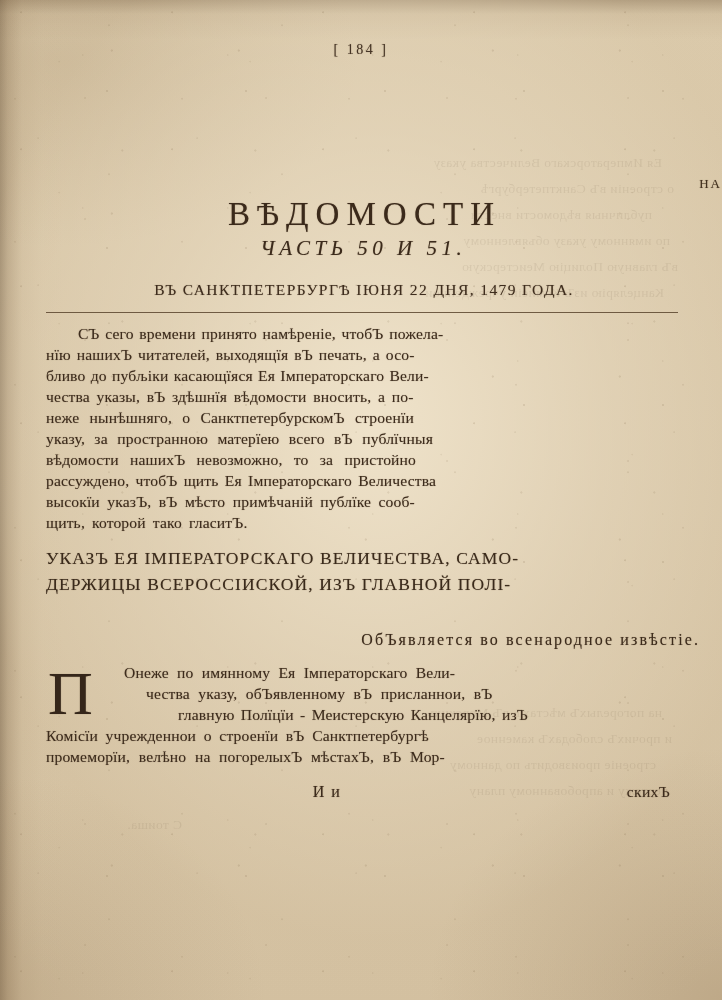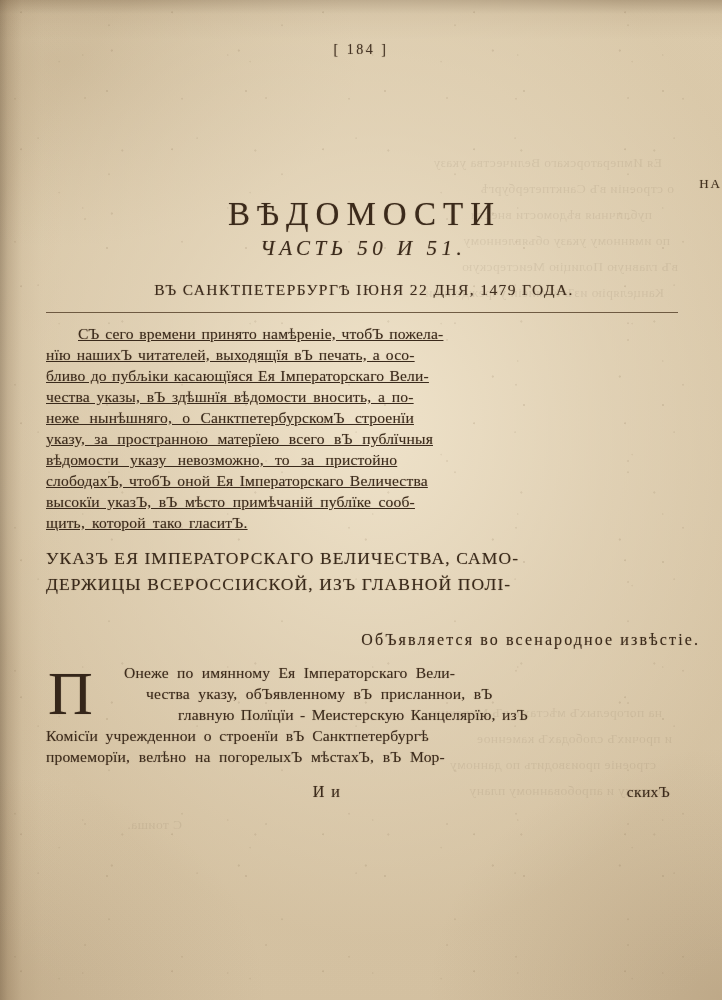--- a/index.html
+++ b/index.html
@@ -167,21 +167,20 @@
     height: 0;
     border-top: 1.4px solid #5a452e;
     opacity: .85;
   }
 
   
   .body-block {
     position: absolute;
     left: 46px;
     width: 636px;
-    text-decoration: underline;
   }
   .tline {
     white-space: nowrap;
     font-size: 15.6px;
     line-height: 20.6px;
     letter-spacing: .15px;
     color: #3d2c1d;
   }
 
   #para1 { top: 324px; }
@@ -306,22 +305,22 @@
     <div class="dateline">ВЪ САНКТПЕТЕРБУРГѢ ІЮНЯ 22 ДНЯ, 1479 ГОДА.</div>
     <div class="rule"></div>
 
     <div class="body-block" id="para1">
       <div class="tline" style="padding-left:32px; word-spacing:1.6px;">СЪ сего времени принято намѣреніе, чтобЪ пожела-</div>
       <div class="tline" style="word-spacing:1.9px;">нїю нашихЪ читателей, выходящїя вЪ печать, а осо-</div>
       <div class="tline" style="word-spacing:1.2px;">бливо до пубљіки касающїяся Ея Імператорскаго Вели-</div>
       <div class="tline" style="word-spacing:2.6px;">чества указы, вЪ здѣшнїя вѣдомости вносить, а по-</div>
       <div class="tline" style="word-spacing:6.2px;">неже нынѣшняго, о СанктпетербурскомЪ строенїи</div>
       <div class="tline" style="word-spacing:5.4px;">указу, за пространною матерїею всего вЪ публїчныя</div>
-      <div class="tline" style="word-spacing:7.2px;">вѣдомости указу невозможно, то за пристойно</div>
-      <div class="tline" style="word-spacing:2.2px;">слободахЪ, чтобЪ оной Ея Імператорскаго Величества</div>
+      <div class="tline" style="word-spacing:7.2px;">вѣдомости нашихЪ невозможно, то за пристойно</div>
+      <div class="tline" style="word-spacing:2.2px;">рассуждено, чтобЪ щить Ея Імператорскаго Величества</div>
       <div class="tline" style="word-spacing:3.4px;">высокїи указЪ, вЪ мѣсто примѣчаній публїке сооб-</div>
       <div class="tline" style="word-spacing:3.0px;">щить, которой тако гласитЪ.</div>
     </div>
 
     <div class="ukaz">
       <div class="uline u1">УКАЗЪ ЕЯ ІМПЕРАТОРСКАГО ВЕЛИЧЕСТВА, САМО-</div>
       <div class="uline u2">ДЕРЖИЦЫ ВСЕРОССІИСКОЙ, ИЗЪ ГЛАВНОЙ ПОЛІ-</div>
     </div>
 
     <div class="announce">ОбЪявляется во всенародное извѣстіе.</div>

